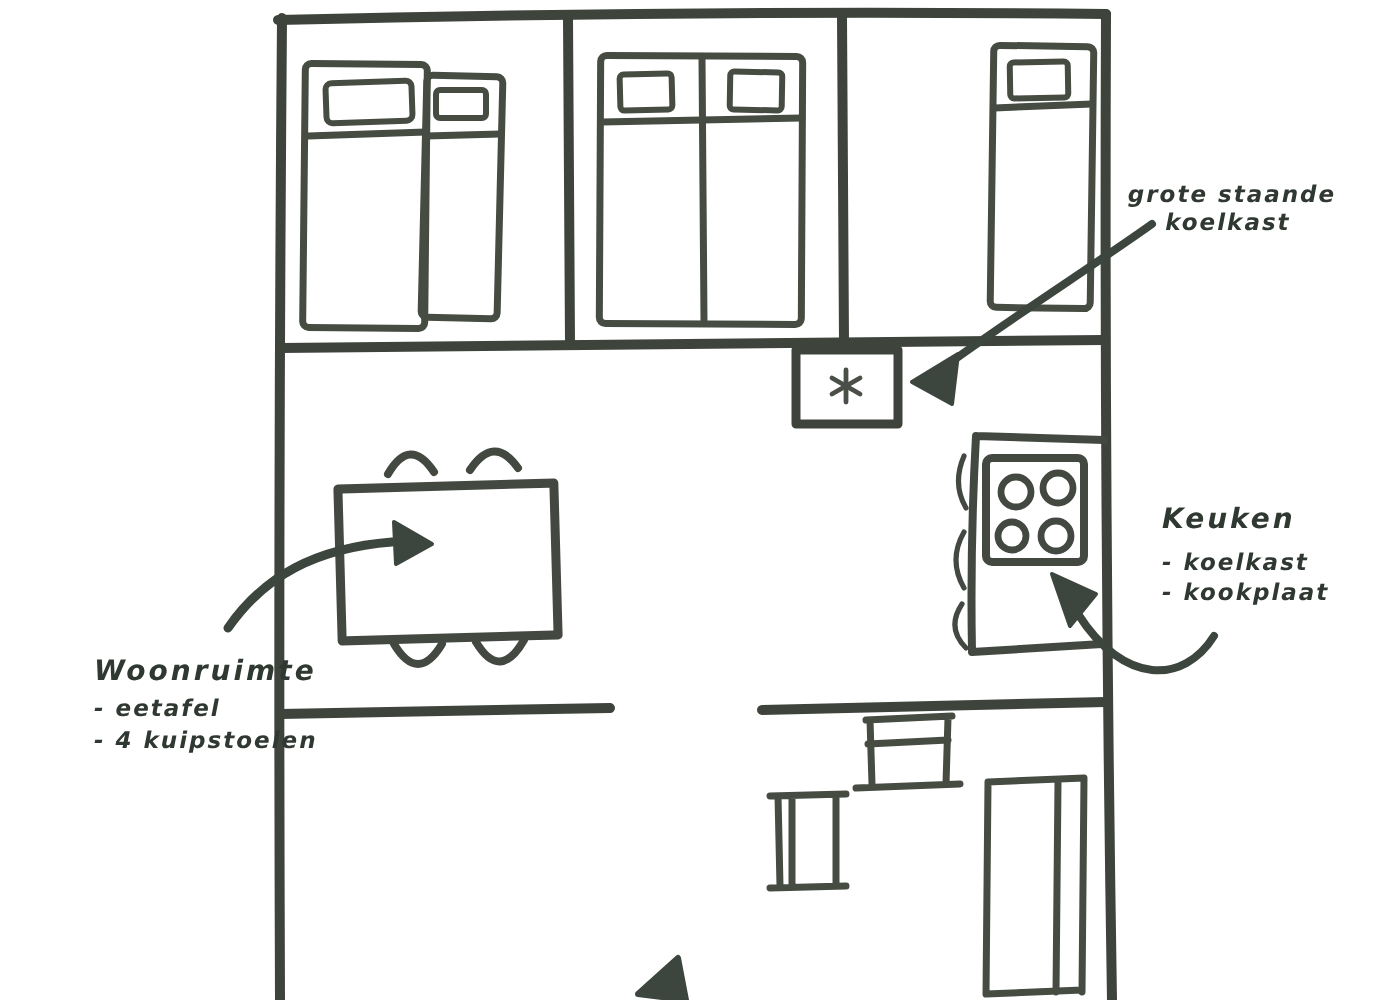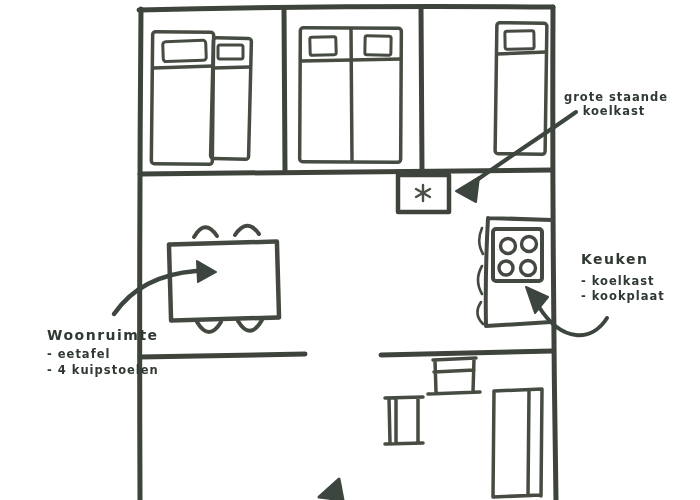--- a/index.html
+++ b/index.html
@@ -2,20 +2,21 @@
 <html><head>
 <meta charset="utf-8">
 <style>
   html, body { margin: 0; padding: 0; background: #ffffff; }
   .stage {
     position: relative;
     width: 700px; height: 500px;
     background: #ffffff;
     overflow: hidden;
     font-family: "DejaVu Sans", sans-serif;
+    font-style: italic;
   }
   svg text {
     font-family: "DejaVu Sans", sans-serif;
     font-weight: bold;
     fill: #2f3831;
   }
   .note-small { font-size: 11.5px; letter-spacing: 1px; }
   .note-title { font-size: 14px; letter-spacing: 1.5px; }
 </style>
 </head>

